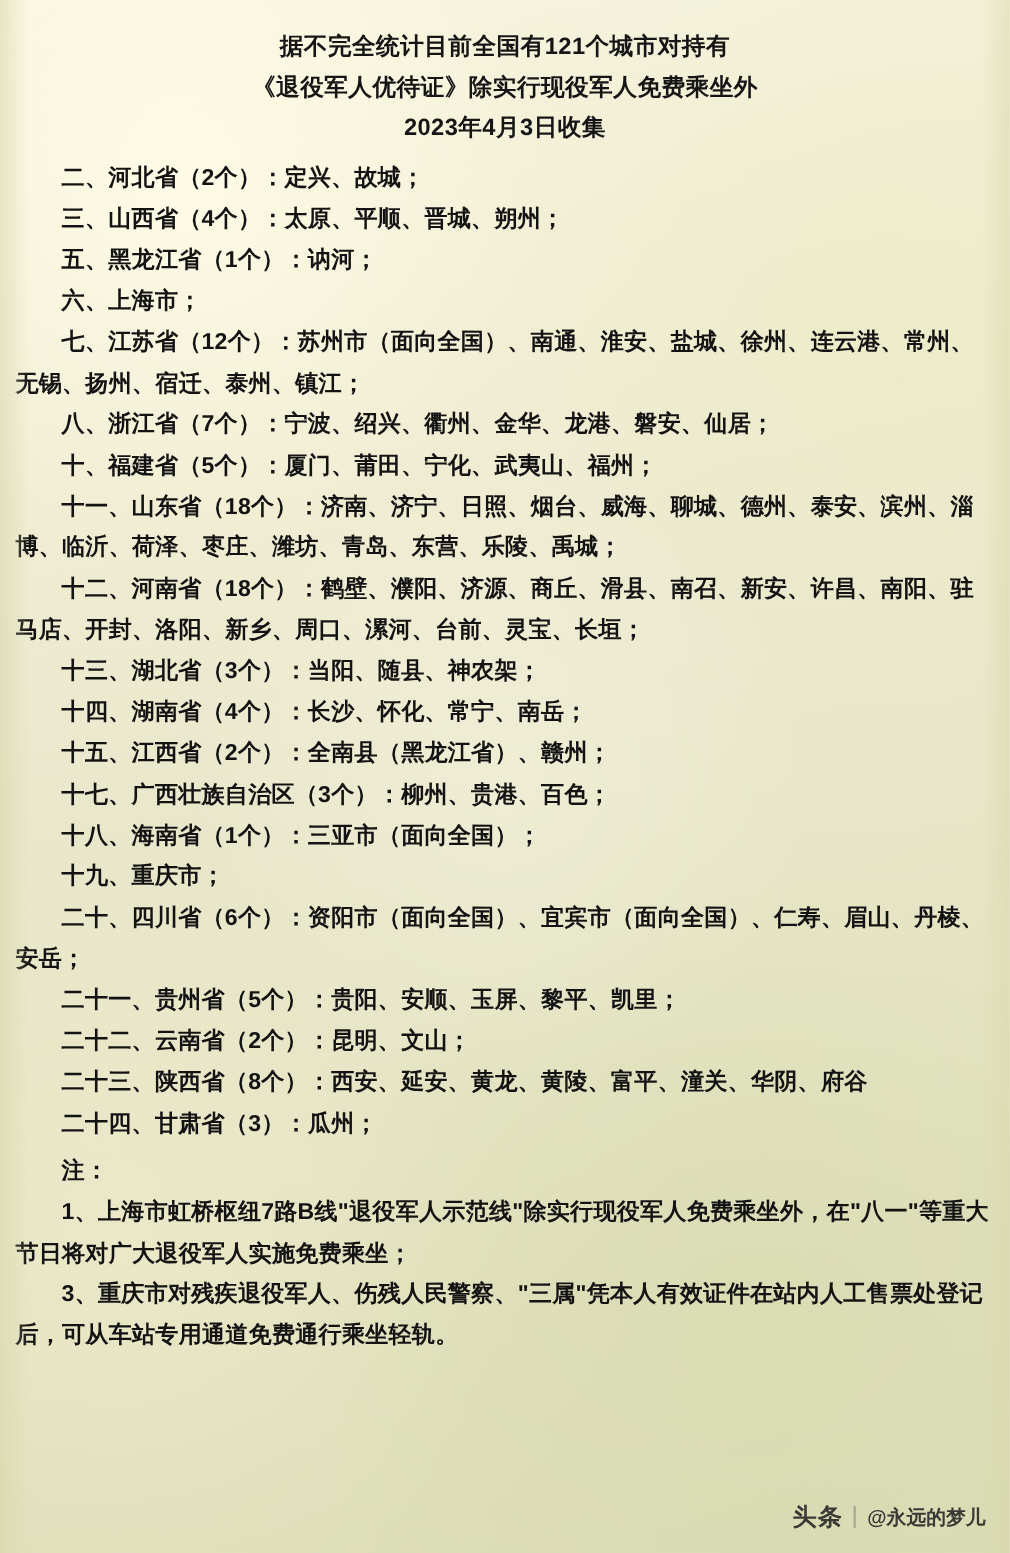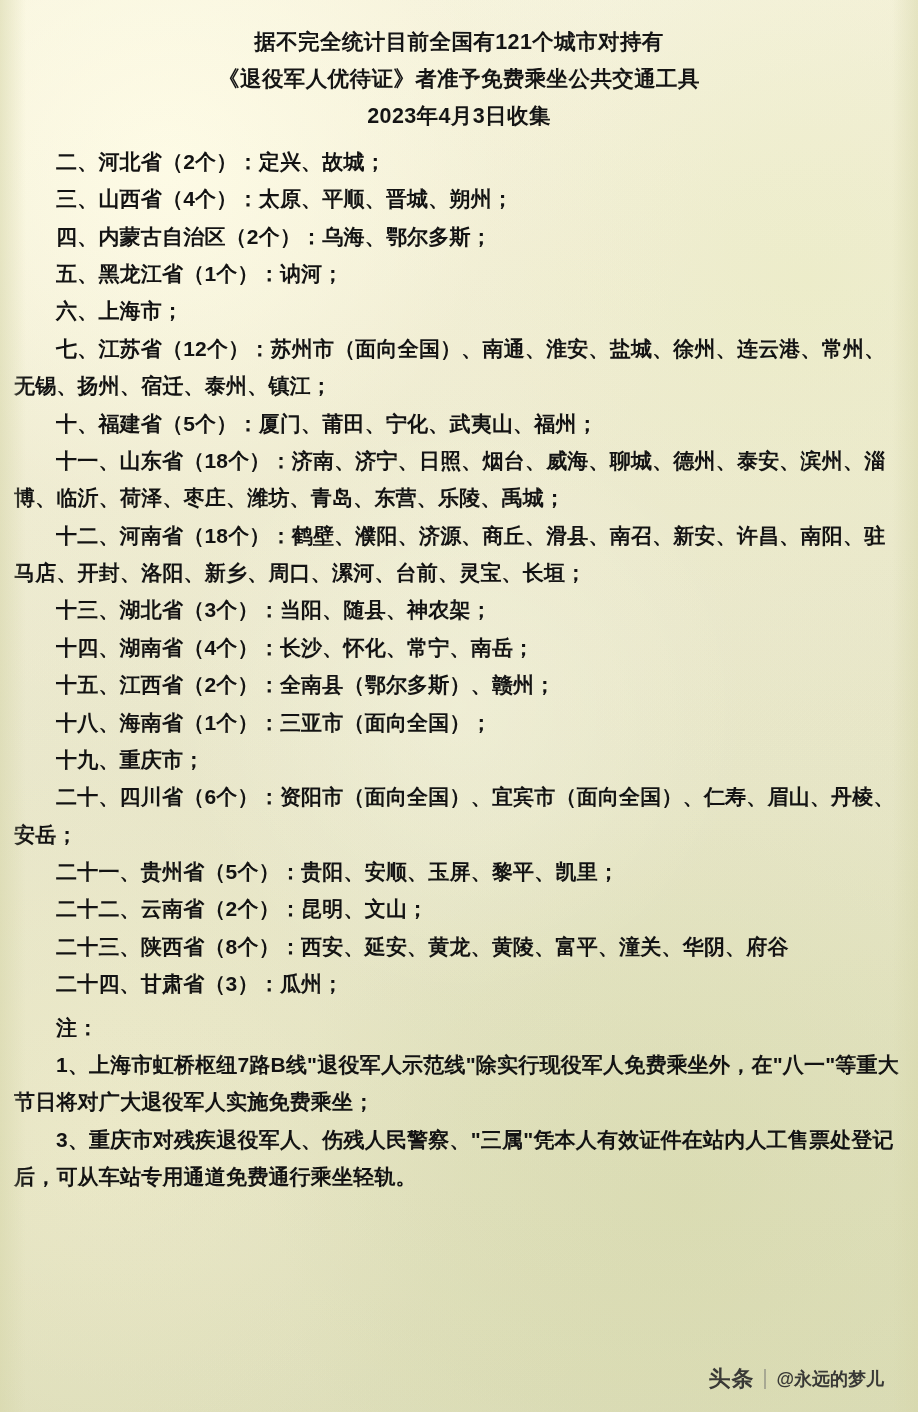--- a/index.html
+++ b/index.html
@@ -73,21 +73,21 @@
     font-weight: bold;
   }
   .note-item {
     text-indent: 2em;
     margin: 0;
     padding: 0 4px 0 2px;
     word-break: break-all;
   }
   .watermark {
     position: absolute;
-    right: 34px;
+    right: 22px;
     bottom: 18px;
     z-index: 3;
     display: flex;
     align-items: center;
     gap: 10px;
     font-size: 22px;
     font-weight: bold;
     color: #2c2c2c;
     opacity: 0.92;
   }
@@ -128,37 +128,38 @@
 
 <div class="page">
 
   <div class="edge-fade-left"></div>
   <div class="edge-fade-right"></div>
 
   <div class="content">
 
     <div class="title-block">
       <span class="title-line">据不完全统计目前全国有121个城市对持有</span>
-      <span class="title-line">《退役军人优待证》者准予免费乘坐公共交通工具</span>
+      <span class="title-line">《退役军人优待证》除实行现役军人免费乘坐外</span>
       <span class="title-line">2023年4月3日收集</span>
     </div>
 
     <div class="body-block">
       <p class="entry">二、河北省（2个）：定兴、故城；</p>
       <p class="entry">三、山西省（4个）：太原、平顺、晋城、朔州；</p>
-      <p class="entry">四、内蒙古自治区（2个）：乌海、鄂尔多斯；</p>
       <p class="entry">五、黑龙江省（1个）：讷河；</p>
       <p class="entry">六、上海市；</p>
       <p class="entry">七、江苏省（12个）：苏州市（面向全国）、南通、淮安、盐城、徐州、连云港、常州、无锡、扬州、宿迁、泰州、镇江；</p>
+      <p class="entry">八、浙江省（7个）：宁波、绍兴、衢州、金华、龙港、磐安、仙居；</p>
       <p class="entry">十、福建省（5个）：厦门、莆田、宁化、武夷山、福州；</p>
       <p class="entry">十一、山东省（18个）：济南、济宁、日照、烟台、威海、聊城、德州、泰安、滨州、淄博、临沂、荷泽、枣庄、潍坊、青岛、东营、乐陵、禹城；</p>
       <p class="entry">十二、河南省（18个）：鹤壁、濮阳、济源、商丘、滑县、南召、新安、许昌、南阳、驻马店、开封、洛阳、新乡、周口、漯河、台前、灵宝、长垣；</p>
       <p class="entry">十三、湖北省（3个）：当阳、随县、神农架；</p>
       <p class="entry">十四、湖南省（4个）：长沙、怀化、常宁、南岳；</p>
-      <p class="entry">十五、江西省（2个）：全南县（鄂尔多斯）、赣州；</p>
+      <p class="entry">十五、江西省（2个）：全南县（黑龙江省）、赣州；</p>
+      <p class="entry">十七、广西壮族自治区（3个）：柳州、贵港、百色；</p>
       <p class="entry">十八、海南省（1个）：三亚市（面向全国）；</p>
       <p class="entry">十九、重庆市；</p>
       <p class="entry">二十、四川省（6个）：资阳市（面向全国）、宜宾市（面向全国）、仁寿、眉山、丹棱、安岳；</p>
       <p class="entry">二十一、贵州省（5个）：贵阳、安顺、玉屏、黎平、凯里；</p>
       <p class="entry">二十二、云南省（2个）：昆明、文山；</p>
       <p class="entry">二十三、陕西省（8个）：西安、延安、黄龙、黄陵、富平、潼关、华阴、府谷</p>
       <p class="entry">二十四、甘肃省（3）：瓜州；</p>
 
       <p class="note-head">注：</p>
       <p class="note-item">1、上海市虹桥枢纽7路B线"退役军人示范线"除实行现役军人免费乘坐外，在"八一"等重大节日将对广大退役军人实施免费乘坐；</p>

